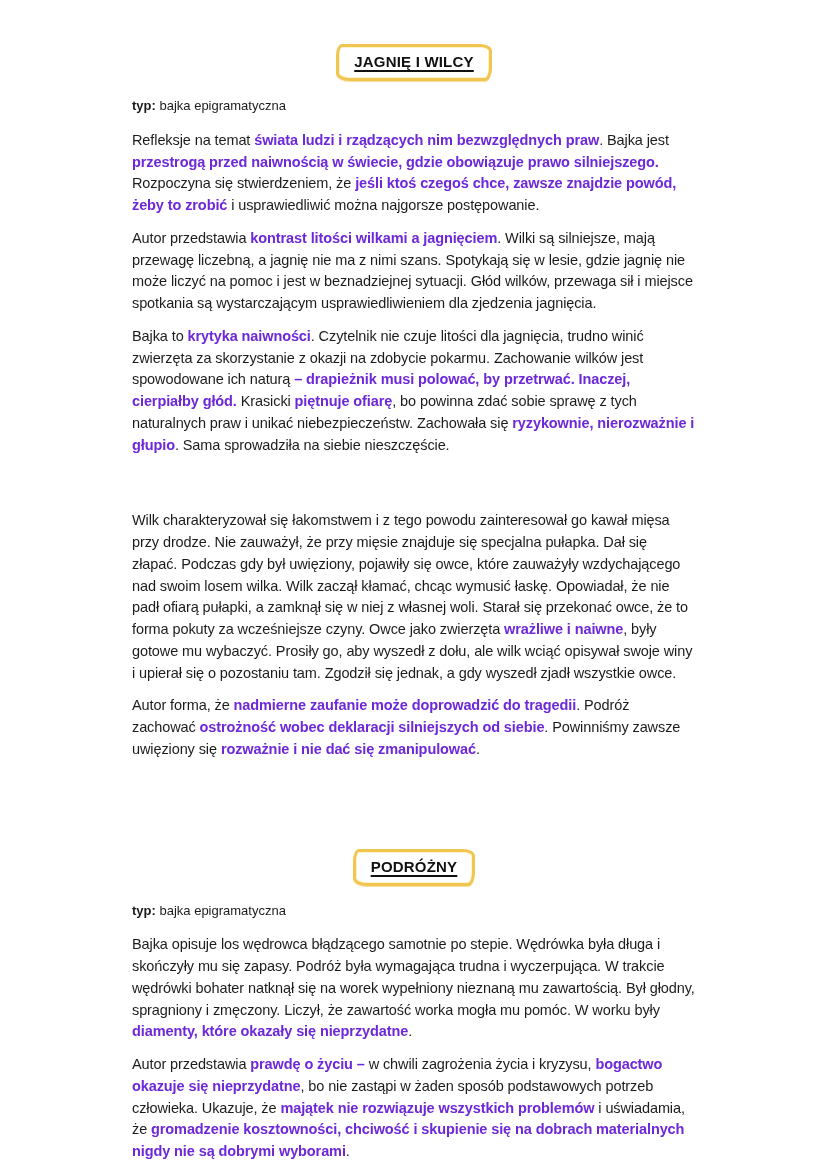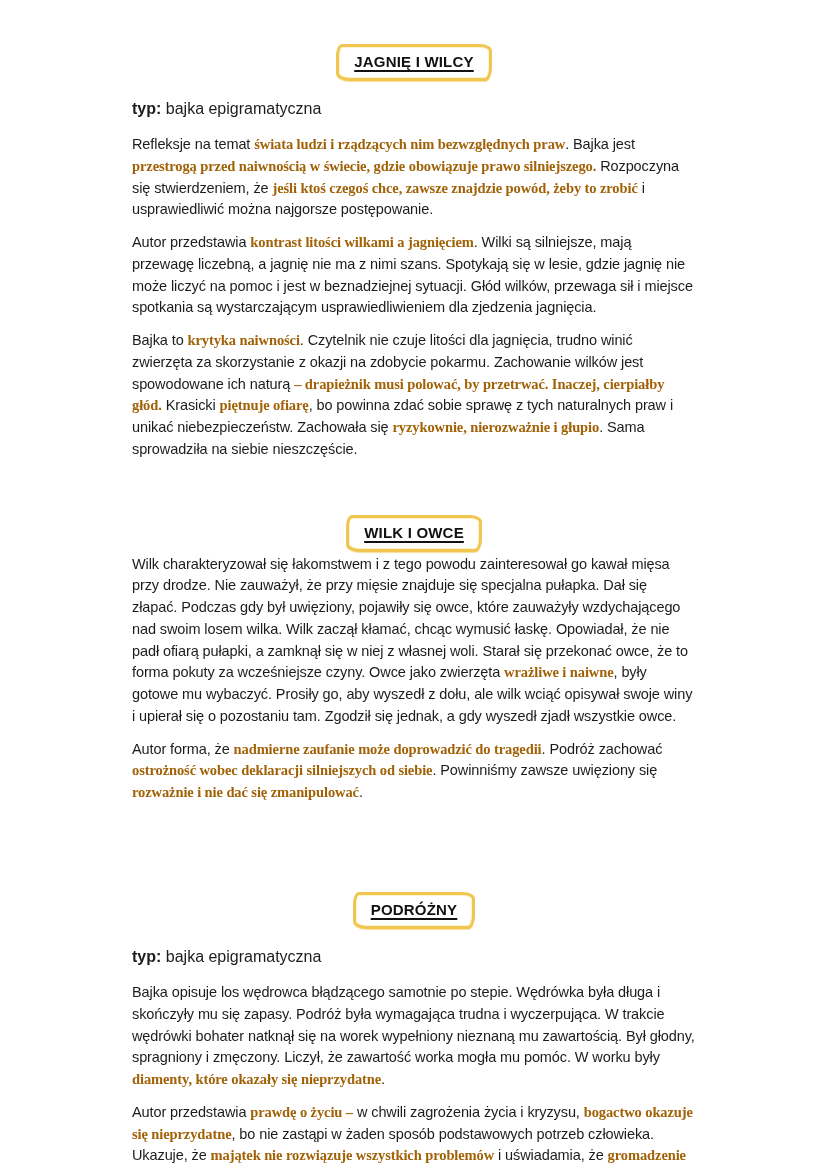--- a/index.html
+++ b/index.html
@@ -41,33 +41,33 @@
     font-weight: bold;
     letter-spacing: 0.2px;
     color: #111111;
     text-decoration: underline;
     text-underline-offset: 3px;
     text-decoration-thickness: 1.5px;
     white-space: nowrap;
   }
   .typ {
     margin: 16px 0 14px 0;
-    font-size: 16px;
+    font-size: 13px;
     line-height: 1.45;
   }
   .typ b { font-weight: bold; }
   .body-para {
     margin: 0 0 11px 0;
     font-size: 14.5px;
     line-height: 1.5;
     letter-spacing: -0.1px;
     text-align: left;
     color: #1c1c1c;
   }
-  .body-para b { font-weight: bold; color: #a16207; font-family: Liberation Serif, serif; }
+  .body-para b { font-weight: bold; color: #6d28d9; }
 </style>
 </head>
 <body>
 
 <main class="page">
   <div class="doc" id="doc">
   <section class="fable">
     <div class="title-row">
       <div class="title-box">
         <span class="title-text">JAGNIĘ I WILCY</span>
@@ -75,25 +75,20 @@
     </div>
     <p class="typ"><b class="typ-label">typ:</b><span class="typ-value"> bajka epigramatyczna</span></p>
     <div class="paras">
           <p class="body-para"><span>Refleksje na temat </span><b>świata ludzi i rządzących nim bezwzględnych praw</b><span>. Bajka jest </span><b>przestrogą przed naiwnością w świecie, gdzie obowiązuje prawo silniejszego.</b><span> Rozpoczyna się stwierdzeniem, że </span><b>jeśli ktoś czegoś chce, zawsze znajdzie powód, żeby to zrobić</b><span> i usprawiedliwić można najgorsze postępowanie.</span></p>
           <p class="body-para"><span>Autor przedstawia </span><b>kontrast litości wilkami a jagnięciem</b><span>. Wilki są silniejsze, mają przewagę liczebną, a jagnię nie ma z nimi szans. Spotykają się w lesie, gdzie jagnię nie może liczyć na pomoc i jest w beznadziejnej sytuacji. Głód wilków, przewaga sił i miejsce spotkania są wystarczającym usprawiedliwieniem dla zjedzenia jagnięcia.</span></p>
           <p class="body-para"><span>Bajka to </span><b>krytyka naiwności</b><span>. Czytelnik nie czuje litości dla jagnięcia, trudno winić zwierzęta za skorzystanie z okazji na zdobycie pokarmu. Zachowanie wilków jest spowodowane ich naturą </span><b>– drapieżnik musi polować, by przetrwać. Inaczej, cierpiałby głód.</b><span> Krasicki </span><b>piętnuje ofiarę</b><span>, bo powinna zdać sobie sprawę z tych naturalnych praw i unikać niebezpieczeństw. Zachowała się </span><b>ryzykownie, nierozważnie i głupio</b><span>. Sama sprowadziła na siebie nieszczęście.</span></p>
         </div>
   </section>
 
   <section class="fable">
-    <div class="title-row">
-      <div class="title-box">
-        <span class="title-text">WILK I OWCE</span>
-      </div>
-    </div>
     <div class="paras">
           <p class="body-para"><span>Wilk charakteryzował się łakomstwem i z tego powodu zainteresował go kawał mięsa przy drodze. Nie zauważył, że przy mięsie znajduje się specjalna pułapka. Dał się złapać. Podczas gdy był uwięziony, pojawiły się owce, które zauważyły wzdychającego nad swoim losem wilka. Wilk zaczął kłamać, chcąc wymusić łaskę. Opowiadał, że nie padł ofiarą pułapki, a zamknął się w niej z własnej woli. Starał się przekonać owce, że to forma pokuty za wcześniejsze czyny. Owce jako zwierzęta </span><b>wrażliwe i naiwne</b><span>, były gotowe mu wybaczyć. Prosiły go, aby wyszedł z dołu, ale wilk wciąć opisywał swoje winy i upierał się o pozostaniu tam. Zgodził się jednak, a gdy wyszedł zjadł wszystkie owce.</span></p>
           <p class="body-para"><span>Autor forma, że </span><b>nadmierne zaufanie może doprowadzić do tragedii</b><span>. Podróż zachować </span><b>ostrożność wobec deklaracji silniejszych od siebie</b><span>. Powinniśmy zawsze uwięziony się </span><b>rozważnie i nie dać się zmanipulować</b><span>.</span></p>
         </div>
   </section>
 
   <section class="fable">
     <div class="title-row">
       <div class="title-box">
         <span class="title-text">PODRÓŻNY</span>

